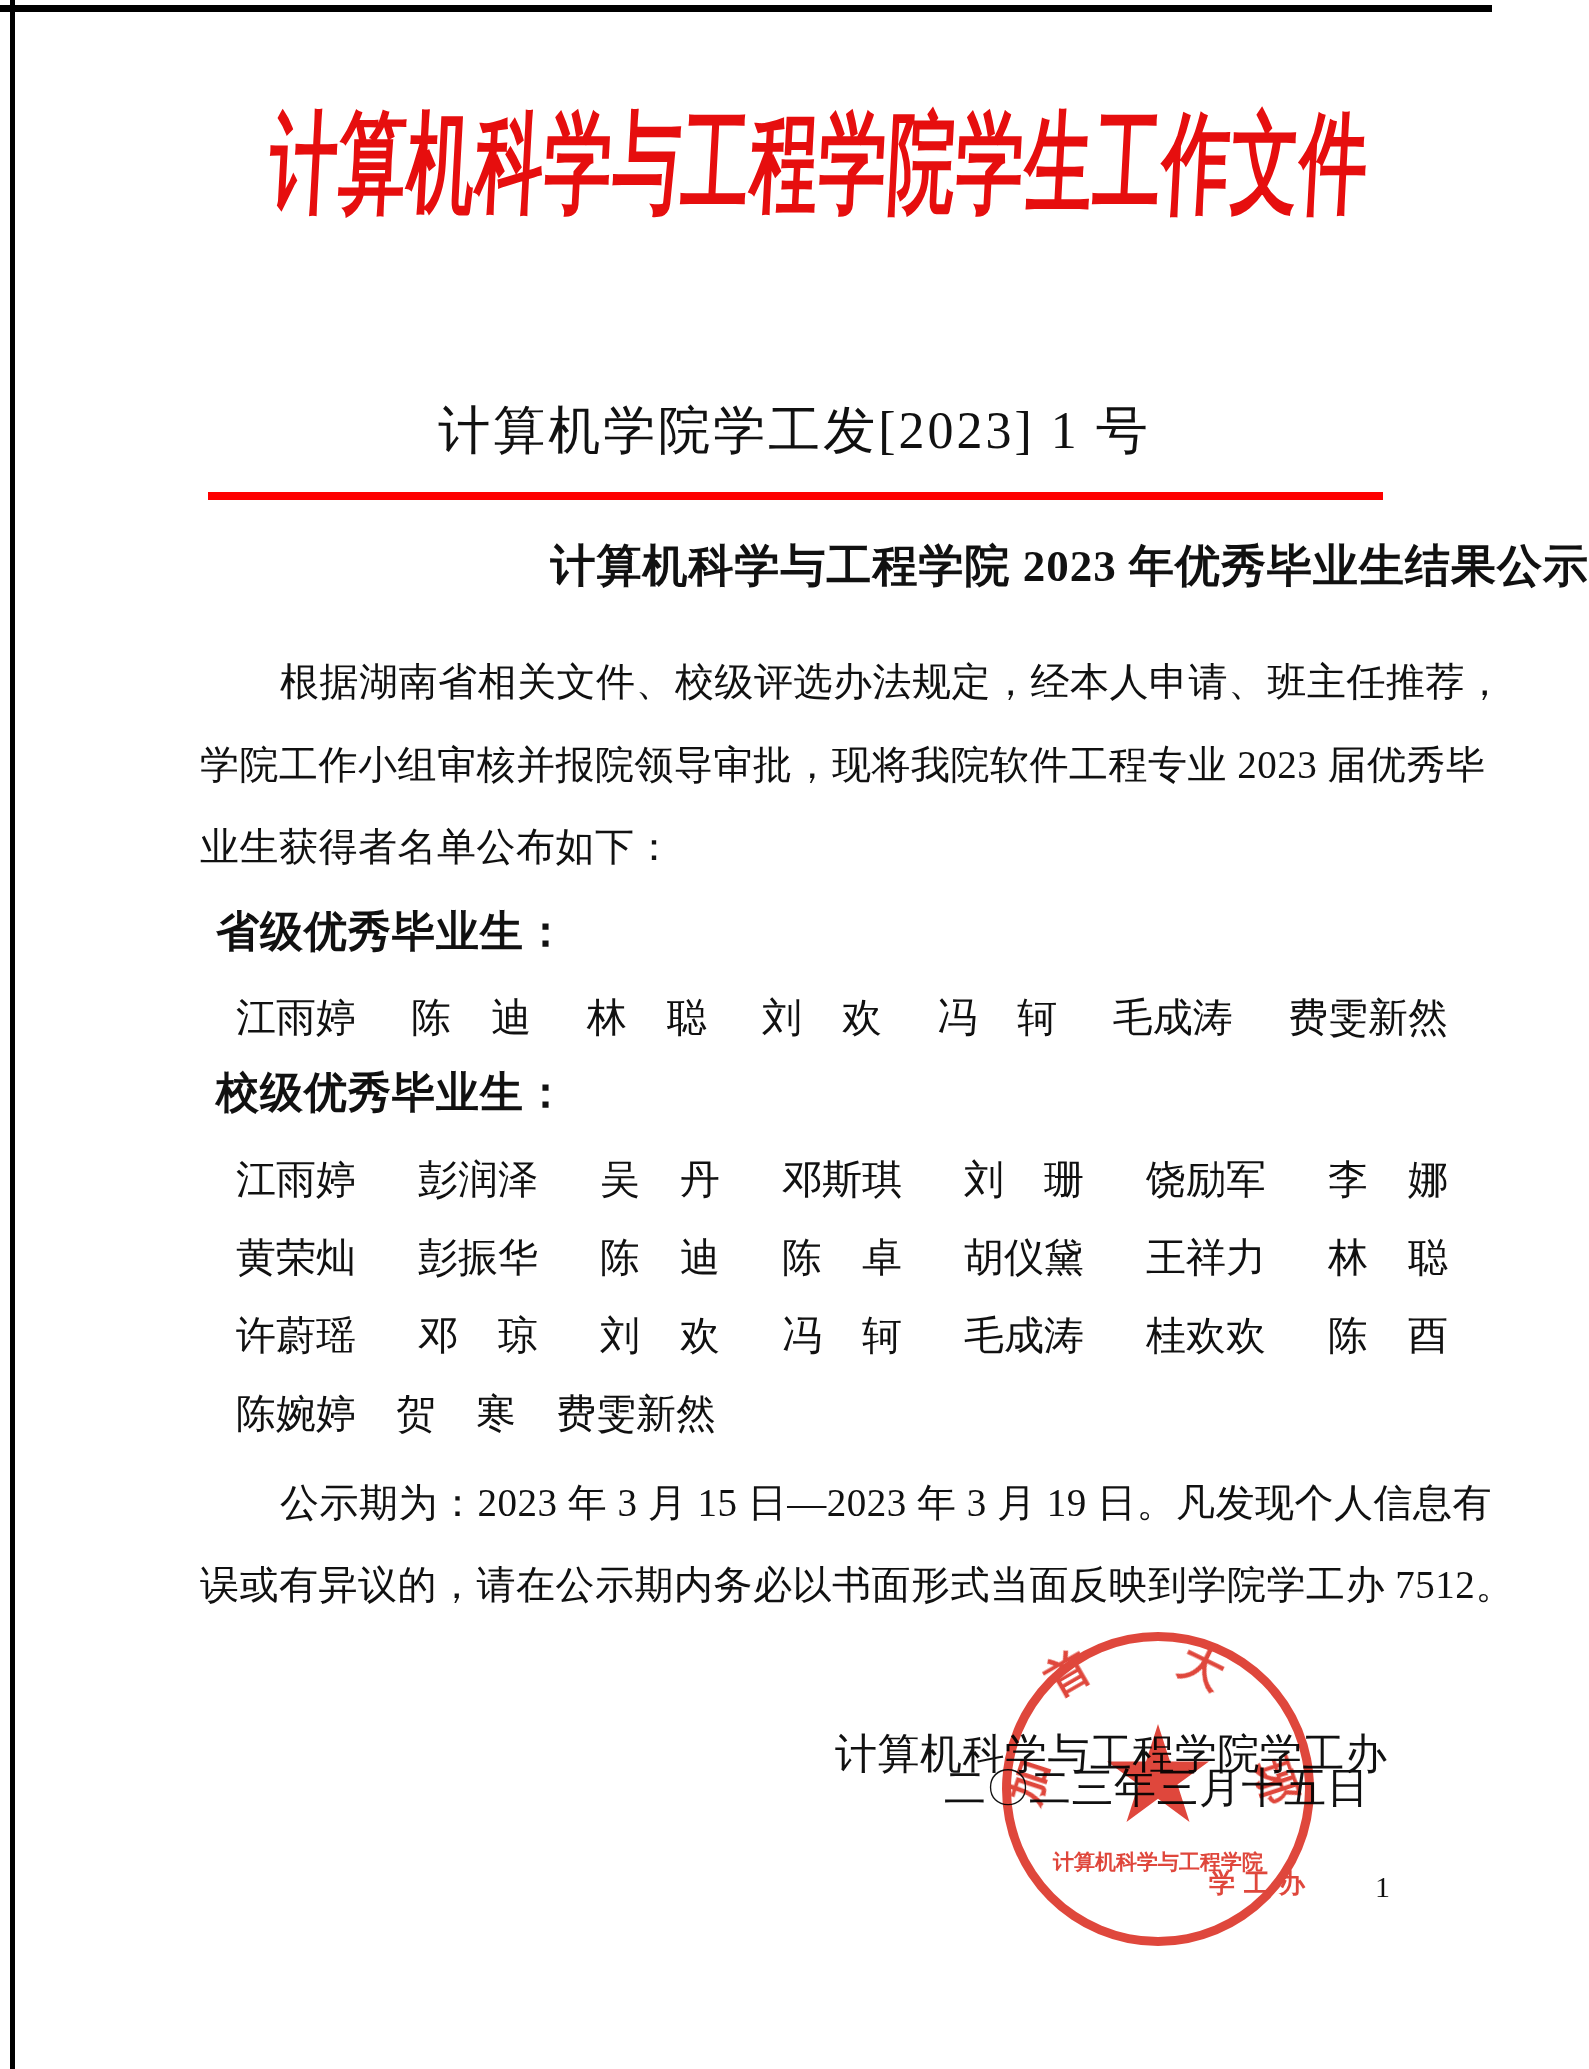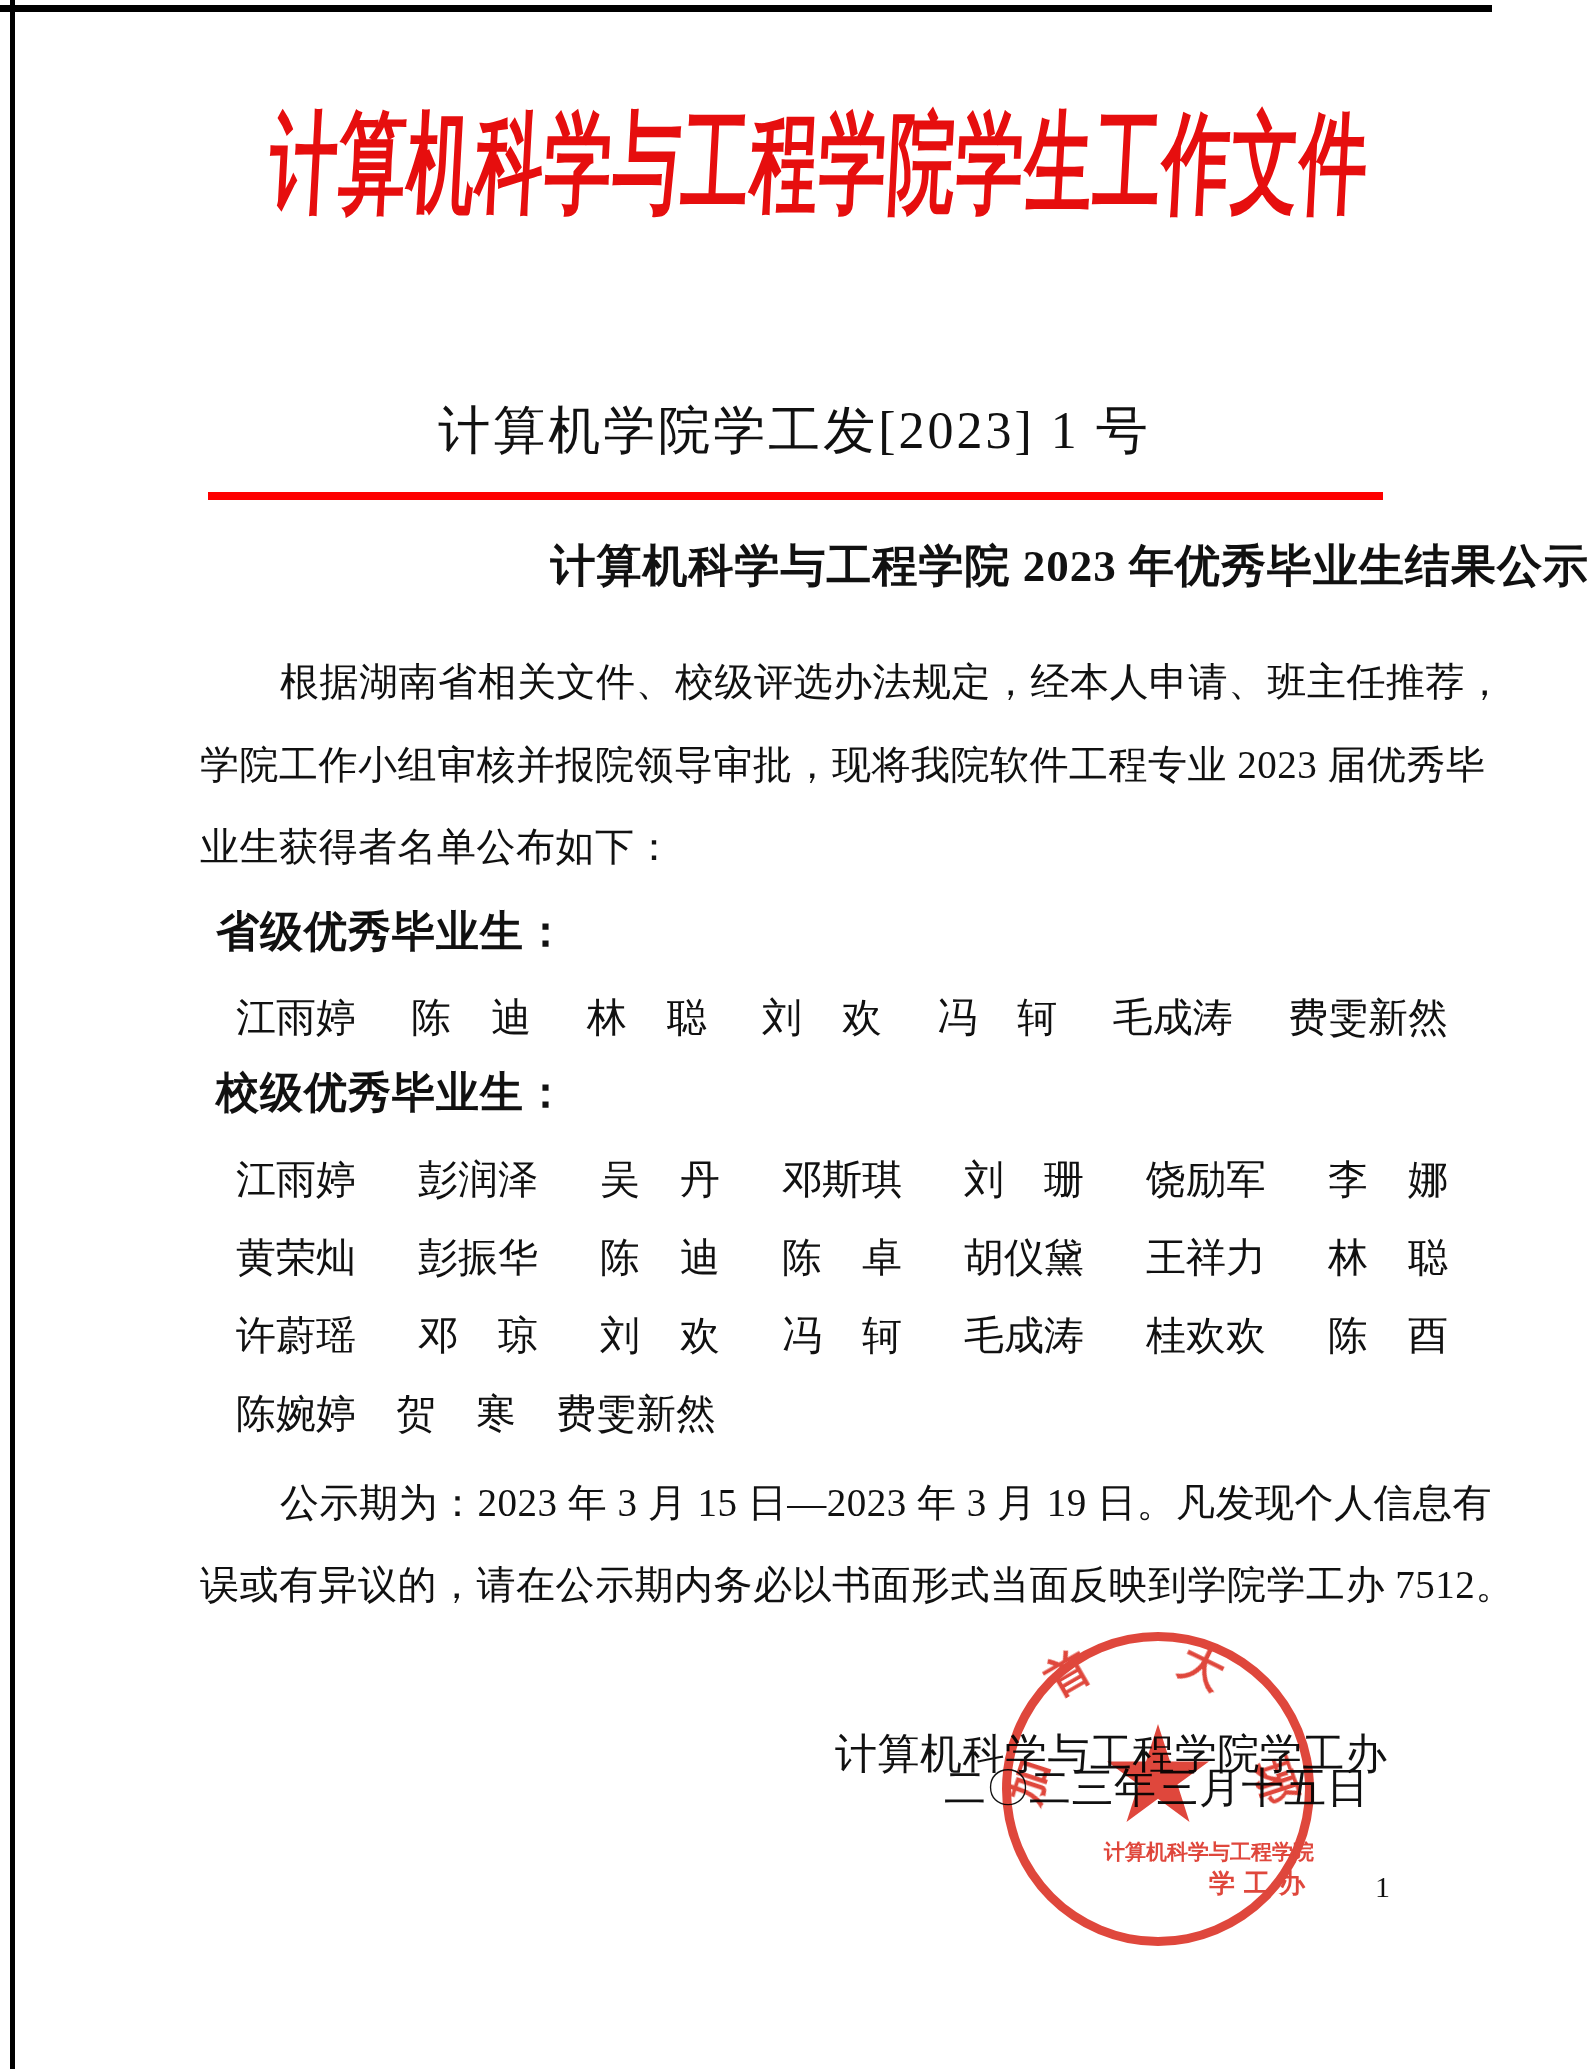--- a/index.html
+++ b/index.html
@@ -105,22 +105,22 @@
   .stamp-arc-char{
     position:absolute;
     font-size:44px;font-weight:bold;
     filter:blur(0.6px);
   }
   .arc-c0{left:44px;top:12px;transform:rotate(-30deg);}
   .arc-c1{left:178px;top:6px;transform:rotate(26deg);}
   .arc-c2{left:6px;top:120px;transform:rotate(-72deg);}
   .arc-c3{left:252px;top:120px;transform:rotate(72deg);}
   .stamp-org{
-    position:absolute;left:0;top:206px;width:100%;
-    text-align:right;
+    position:absolute;left:0;top:216px;width:100%;
+    text-align:center;
     font-size:21px;font-weight:bold;
     white-space:nowrap;
   }
   .stamp-office{
     position:absolute;left:0;top:234px;width:100%;
     text-align:right;
     font-size:26px;font-weight:bold;
     letter-spacing:9px;padding-left:9px;box-sizing:border-box;
     white-space:nowrap;
   }

